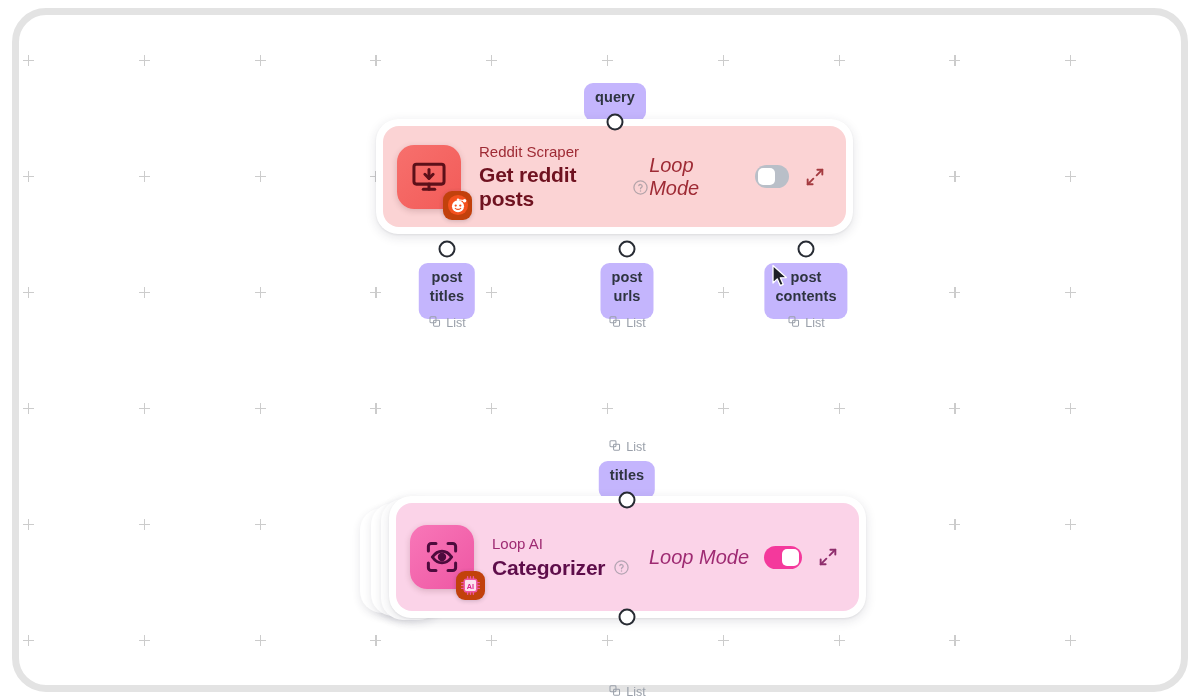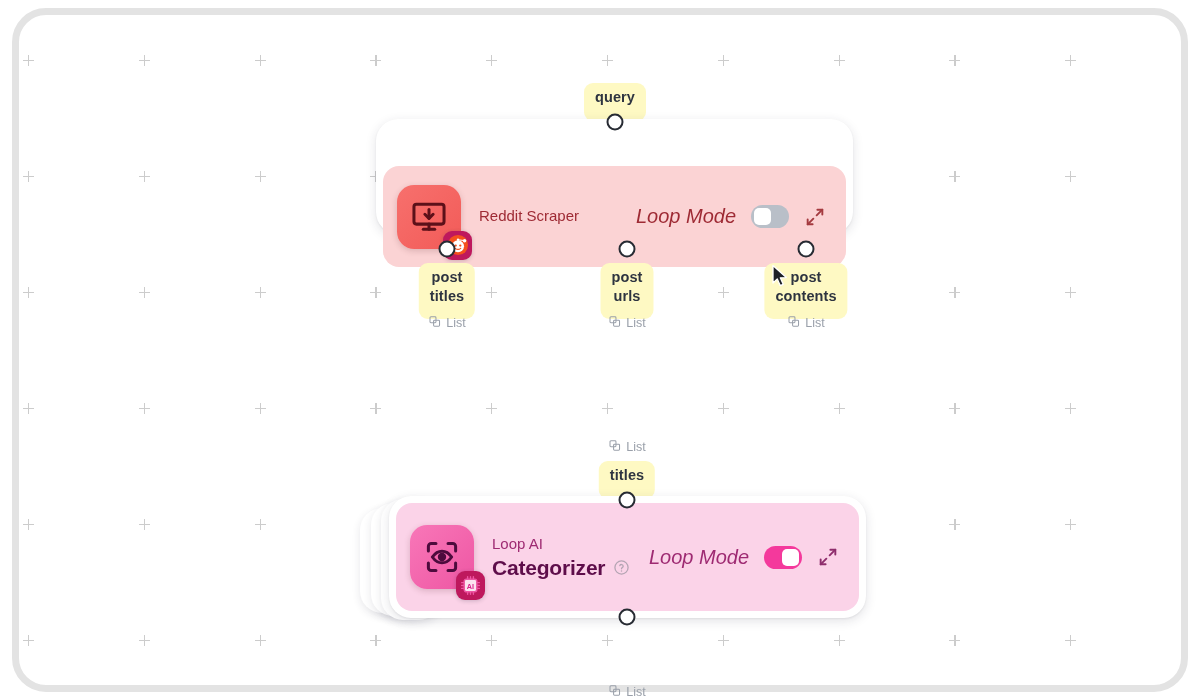--- a/index.html
+++ b/index.html
@@ -46,21 +46,21 @@
   }
   .grid-plus::before { left: 5px; top: 0; width: 1.2px; height: 11px; }
   .grid-plus::after  { top: 5px; left: 0; height: 1.2px; width: 11px; }
 
   
   .node-group { position: absolute; }
 
   .port-chip {
     position: absolute;
     transform: translateX(-50%);
-    background: #fef9c3;
+    background: #c4b5fd;
     border-radius: 9px;
     padding: 5px 11px 14px;
     text-align: center;
     font-size: 14.5px;
     font-weight: 700;
     color: #2e3440;
     line-height: 1.28;
     letter-spacing: .1px;
     white-space: pre-line;
   }
@@ -117,21 +117,21 @@
   .node-icon {
     width: 64px; height: 64px;
     border-radius: 17px;
     display: flex; align-items: center; justify-content: center;
     box-shadow: 0 2px 6px rgba(70,20,30,.18);
   }
   .badge {
     position: absolute;
     right: -11px; bottom: -11px;
     width: 29px; height: 29px;
-    background: #be185d;
+    background: #c2410c;
     border-radius: 9px;
     display: flex; align-items: center; justify-content: center;
     box-shadow: 0 1px 4px rgba(40,40,60,.22);
   }
 
   .node-titles { display: flex; flex-direction: column; justify-content: center; }
   .node-subtitle { font-size: 15px; line-height: 1.35; font-weight: 400; }
   .node-title-row { display: flex; align-items: center; gap: 8px; margin-top: 1px; }
   .node-title { font-size: 21px; font-weight: 700; letter-spacing: -.2px; }
 
@@ -229,21 +229,21 @@
       <div class="grid-plus" style="left: 930.4px; top: 620px;"></div>
       <div class="grid-plus" style="left: 1046.2px; top: 620px;"></div>
     </div>
 
   <div class="node-group" style="left:0; top:0; width:100%; height:100%;">
 
     <div class="port-chip" style="left:596px; top:68px;">query</div>
     <div class="port-dot" style="left:596px; top:107px;"></div>
 
     <div class="node-shell" style="left:357px; top:104px; width:477px; height:115px;">
-      <div class="node-body" style="background:#fbd3d4;margin-top:40px;">
+      <div class="node-body" style="background:#fbd3d4;">
 
         <div class="node-icon-wrap">
           <div class="node-icon" style="background:linear-gradient(135deg,#f7706d,#f25b58);">
             <svg width="38" height="38" viewBox="0 0 24 24" fill="none" stroke="#5c1019" stroke-width="1.9" stroke-linecap="round" stroke-linejoin="round">
               <rect x="2.5" y="4" width="19" height="12.5" rx="1.6"></rect>
               <path d="M12 7.2v5.4"></path>
               <path d="M9.4 10.3L12 12.9l2.6-2.6"></path>
               <path d="M12 16.5v3.2"></path>
               <path d="M8.4 19.7h7.2"></path>
             </svg>
@@ -257,20 +257,30 @@
               <path d="M9 15.6c1.7 1.4 4.3 1.4 6 0" stroke="#f4511e" stroke-width="1.2" fill="none" stroke-linecap="round"></path>
               <circle cx="19.2" cy="7.4" r="1.9" fill="#ffffff"></circle>
               <circle cx="12" cy="6.2" r="1.3" fill="#ffffff"></circle>
               <path d="M12 6.2L18.2 7.2" stroke="#ffffff" stroke-width="1.1"></path>
             </svg>
           </div>
         </div>
 
         <div class="node-titles">
           <div class="node-subtitle" style="color:#9e2a34;">Reddit Scraper</div>
+          <div class="node-title-row">
+            <span class="node-title" style="color:#6f1220;">Get reddit posts</span>
+            <span class="help-icon">
+              <svg width="17" height="17" viewBox="0 0 24 24" fill="none" stroke="#7b7f88" stroke-width="1.8">
+                <circle cx="12" cy="12" r="9.3"></circle>
+                <path d="M9.6 9.3a2.5 2.5 0 014.8.9c0 1.7-2.4 2-2.4 3.6" stroke-linecap="round"></path>
+                <circle cx="12" cy="17" r="1.05" fill="#7b7f88" stroke="none"></circle>
+              </svg>
+            </span>
+          </div>
         </div>
 
         <div class="node-right">
           <span class="loop-label" style="color:#9e2a34;">Loop Mode</span>
           <span class="toggle off">
             <span class="knob"></span>
           </span>
           <span class="expand-btn">
             <svg width="22" height="22" viewBox="0 0 24 24" fill="none" stroke="#a43a3f" stroke-width="2.1" stroke-linecap="round" stroke-linejoin="round">
               <path d="M20 4l-6.2 6.2"></path>

